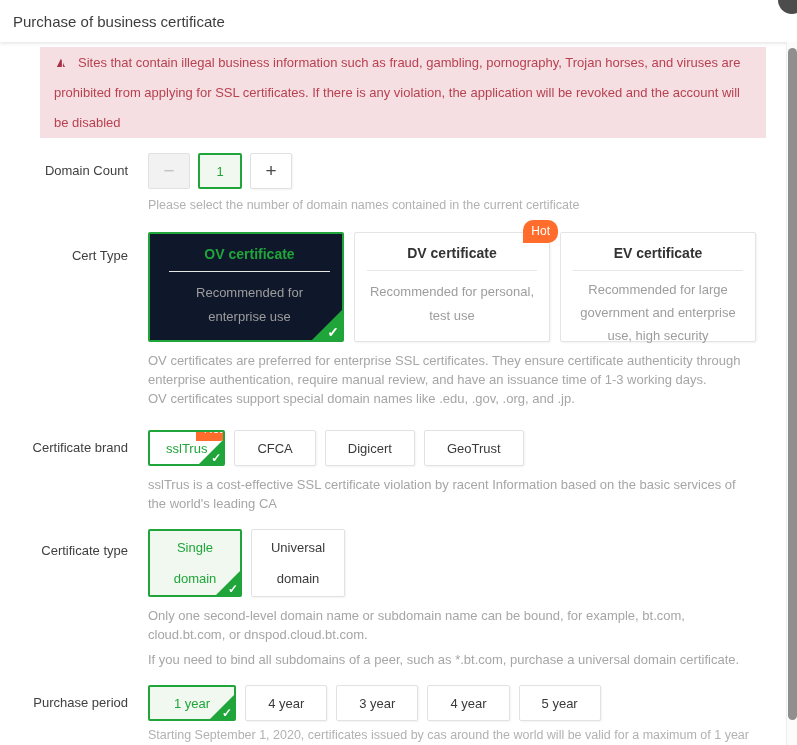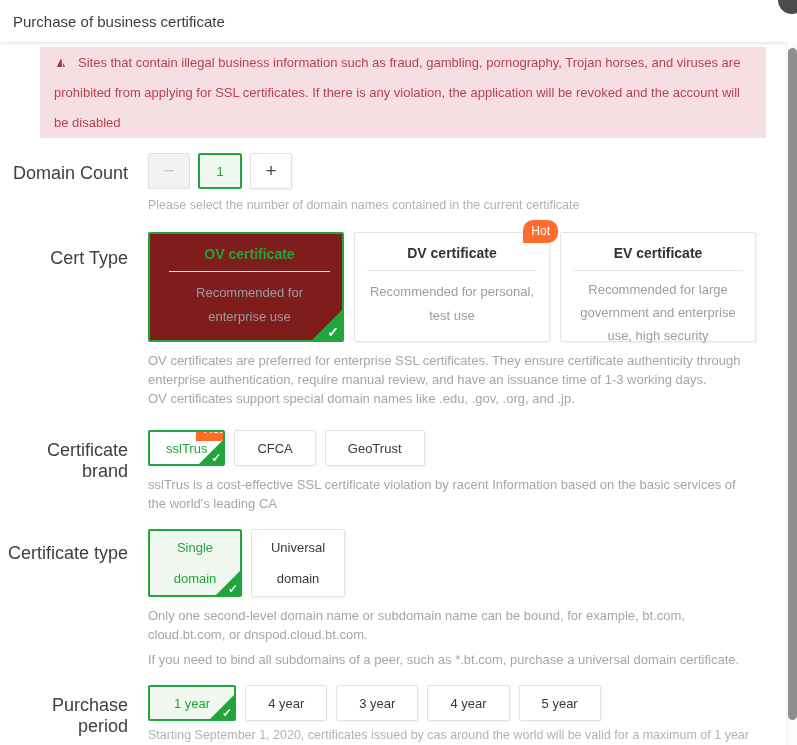--- a/index.html
+++ b/index.html
@@ -41,21 +41,21 @@
   .warn-icon::before { content:"▲"; color:#a93145; font-size:14px; }
   .warn-icon::after {
     content:"!"; position:absolute; left:7px; top:2px;
     font-size:9px; font-weight:bold; color:#f5dfe3;
   }
 
   
   .row { display:flex; }
   .row-label {
     width:148px; flex:none; text-align:right; padding-right:20px;
-    font-size:18px; color:#404040;
+    font-size:13px; color:#404040;
   }
   .row-content { flex:1; min-width:0; }
 
   .helper { font-size:12.5px; color:#b2b2b2; margin-top:9px; white-space:nowrap; }
   .desc { font-size:13px; color:#a6a6a6; line-height:19px; max-width:600px; margin-top:9px; }
   .desc p + p { margin-top:0; }
   .desc2 p + p { margin-top:6px; }
 
   
   .stepper { display:flex; gap:8px; }
@@ -99,21 +99,21 @@
     padding:5px 8px 6px; border-radius:10px 10px 10px 0;
   }
 
   
   .cards { display:flex; gap:10px; }
   .card {
     position:relative; width:196px; height:110px; background:#fff;
     border:1px solid #e4e4e4; border-radius:2px; text-align:center; cursor:pointer;
     box-shadow:1px 1px 2px rgba(0,0,0,0.05);
   }
-  .card.selected { border:2px solid #20a53a; background:#7f1d1d; overflow:hidden; box-shadow:none;padding-left:7px; }
+  .card.selected { border:2px solid #20a53a; background:#0f172a; overflow:hidden; box-shadow:none;padding-left:7px; }
   .card.selected .corner-check { width:30px; height:30px; }
   .card.selected .corner-check::after { font-size:14px; right:3px; bottom:1px; }
   .card-title { font-size:14px; font-weight:bold; color:#333; padding:12px 6px 9px; }
   .card.selected .card-title { color:#20a53a; }
   .card-divider { height:1px; background:#e6e6e6; margin:0 12px; }
   .card-body { font-size:13px; color:#9d9d9d; line-height:24px; padding:9px 12px; }
 
   
   .opt.tall {
     width:94px; height:68px; padding:0 13px; text-align:center;
@@ -198,20 +198,23 @@
     <div class="opt-row">
       <div class="opt selected white-bg" style="padding:0 16px;">
         <span class="hot-badge" style="top:-14px; right:-7px;">Hot</span>
         <span>sslTrus</span>
         <span class="corner-check"></span>
       </div>
       <div class="opt">
           <span>CFCA</span>
         </div>
       <div class="opt">
+          <span>Digicert</span>
+        </div>
+      <div class="opt">
           <span>GeoTrust</span>
         </div>
     </div>
     <div class="desc">sslTrus is a cost-effective SSL certificate violation by racent Information based on the basic services of the world's leading CA</div>
   </div>
 </div>
 
 <div class="row row-ctype">
   <div class="row-label">Certificate type</div>
   <div class="row-content">

